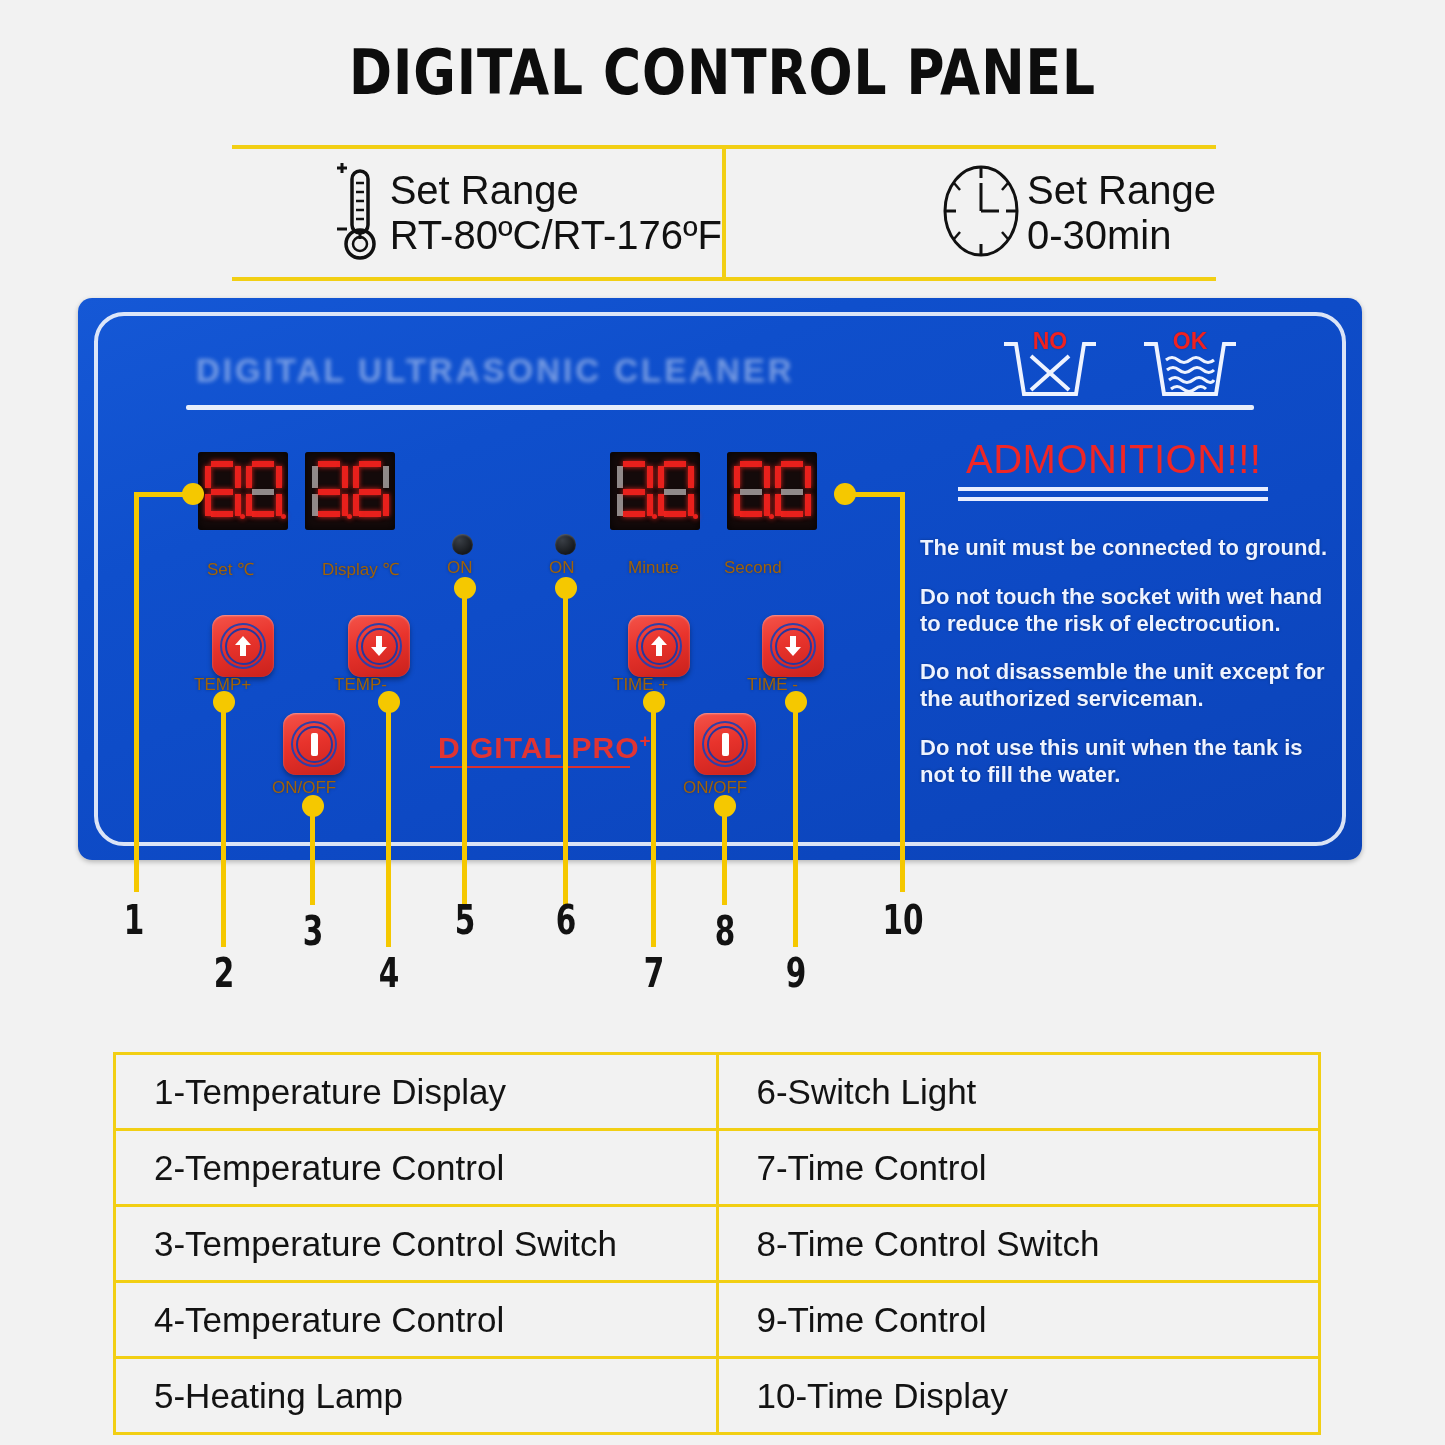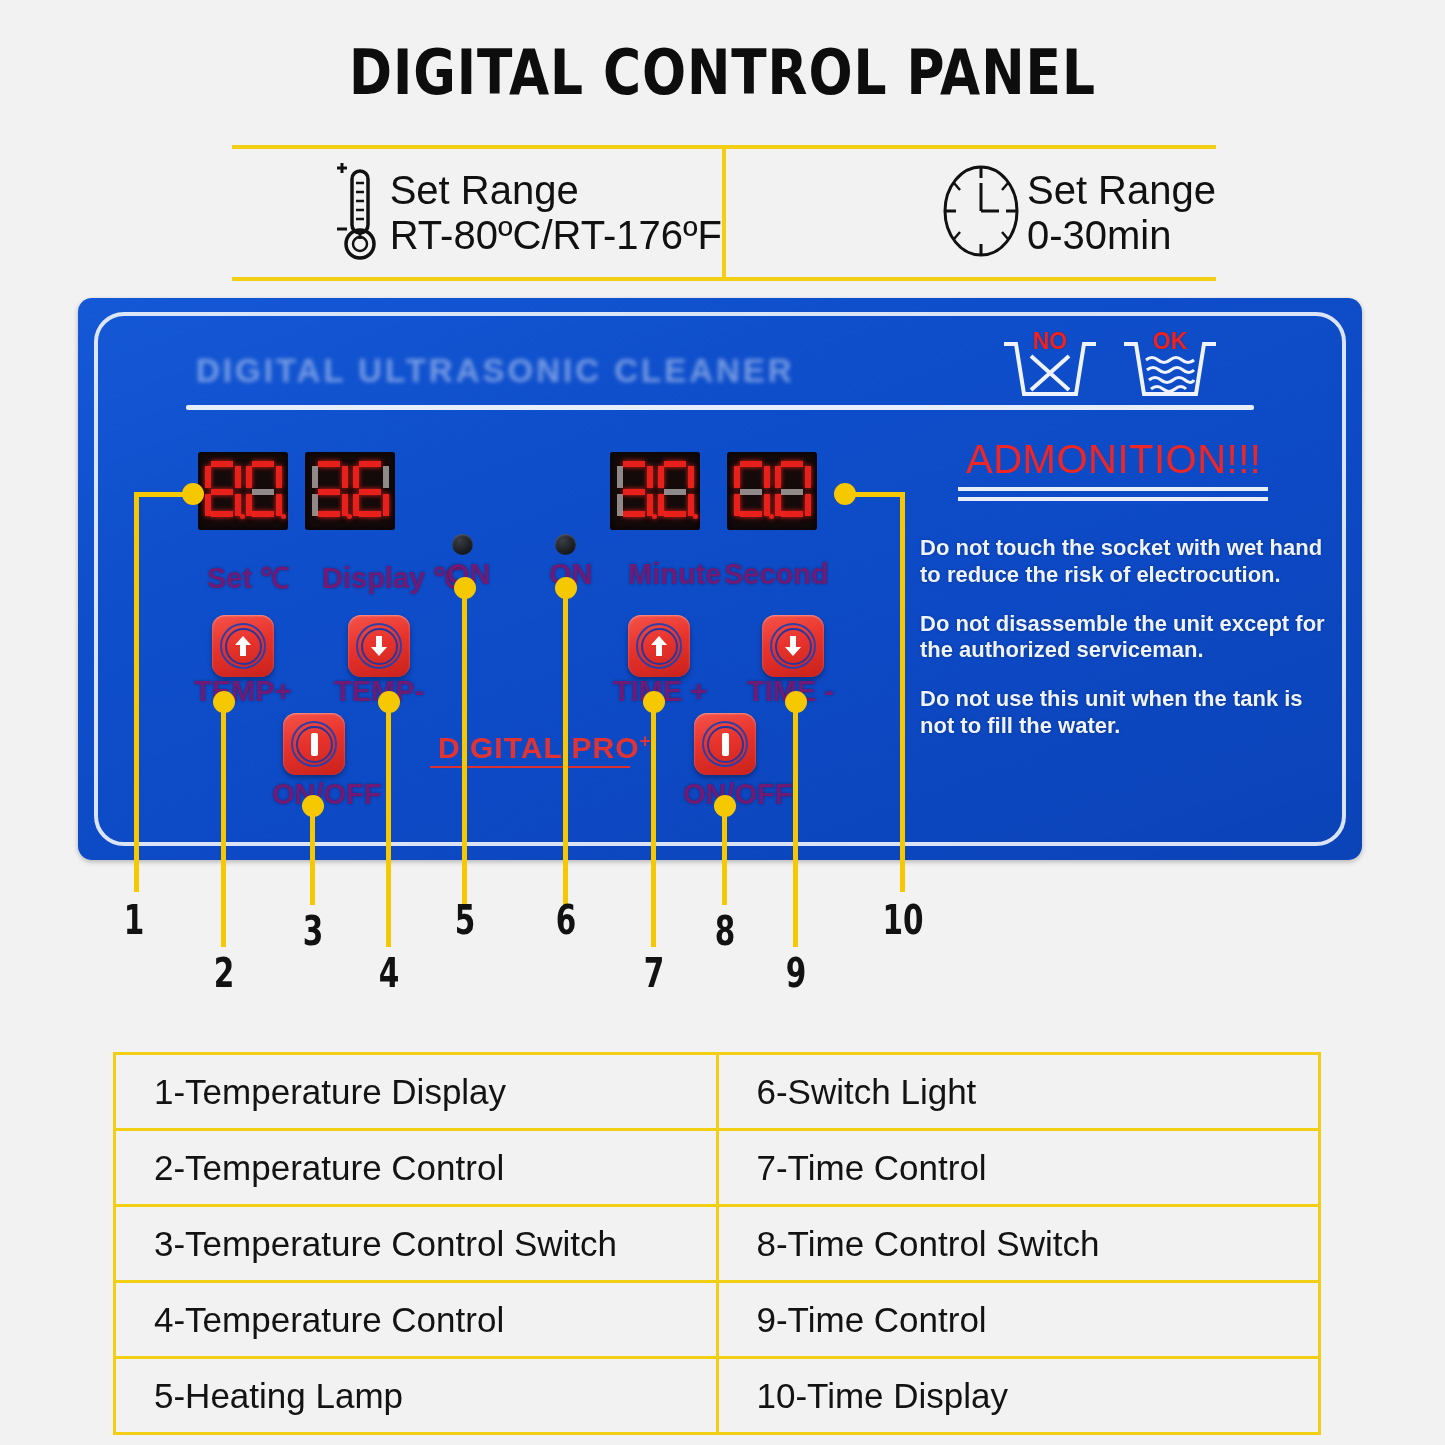--- a/index.html
+++ b/index.html
@@ -65,21 +65,21 @@
     filter:blur(2.2px);
     white-space:nowrap;
   }
   #brand-rule{
     position:absolute;left:186px;top:405px;width:1068px;height:5px;
     background:rgba(255,255,255,.9);
     border-radius:2px;
   }
 
   
-  #baskets{position:absolute;left:1000px;top:332px;display:flex;gap:20px;}
+  #baskets{position:absolute;left:1000px;top:332px;display:flex;gap:40px;}
   .basket-wrap{position:relative;width:100px;height:72px;}
   .basket-lbl{
     position:absolute;left:50%;top:-4px;transform:translateX(-50%);
     color:#ef2121;font-size:23px;font-weight:bold;z-index:3;
     text-shadow:0 0 2px rgba(0,0,0,.3);
   }
 
   
   .disp{
     position:absolute;
@@ -110,21 +110,21 @@
   .lamp{
     position:absolute;width:21px;height:21px;border-radius:50%;
     background:radial-gradient(circle at 35% 30%,#3a3f46,#15181c 70%);
     box-shadow:inset 0 1px 2px rgba(255,255,255,.25);
   }
   #lamp-heat{left:452px;top:534px;}
   #lamp-sw  {left:555px;top:534px;}
 
   
   .plbl{
-    position:absolute;color:#701a75;font-weight:bold;font-size:29px;
+    position:absolute;color:#a16207;font-weight:normal;font-size:17px;
     white-space:nowrap;text-shadow:0 0 3px rgba(0,0,0,.35);
   }
 
   
   .btn{
     position:absolute;width:62px;height:62px;border-radius:13px;
     background:linear-gradient(165deg,#f4544a 0%,#e8332c 45%,#c9211c 100%);
     box-shadow:0 3px 5px rgba(0,0,0,.35), inset 0 1px 2px rgba(255,255,255,.4);
     display:flex;align-items:center;justify-content:center;
   }
@@ -455,20 +455,21 @@
 </div>
 <div class="plbl" style="left:683px;top:778px;">ON/OFF</div>
 
 <div id="digital-pro"><span>DIGITAL PRO</span><sup>+</sup></div>
 <div id="digital-pro-rule"></div>
 
 <div id="admon-title">ADMONITION!!!</div>
 <div id="admon-rule1"></div>
 <div id="admon-rule2"></div>
 <div id="admon-list">
+  <p>The unit must be connected to ground.</p>
   <p>Do not touch the socket with wet hand to reduce the risk of electrocution.</p>
   <p>Do not disassemble the unit except for the authorized serviceman.</p>
   <p>Do not use this unit when the tank is not to fill the water.</p>
 </div>
 
 <div id="callouts">
 
   <span class="co-dot" style="left:193px;top:494px;"></span>
   <span class="co-line co-h" style="left:134px;top:492px;width:60px;"></span>
   <span class="co-line co-v" style="left:134px;top:492px;height:400px;"></span>

